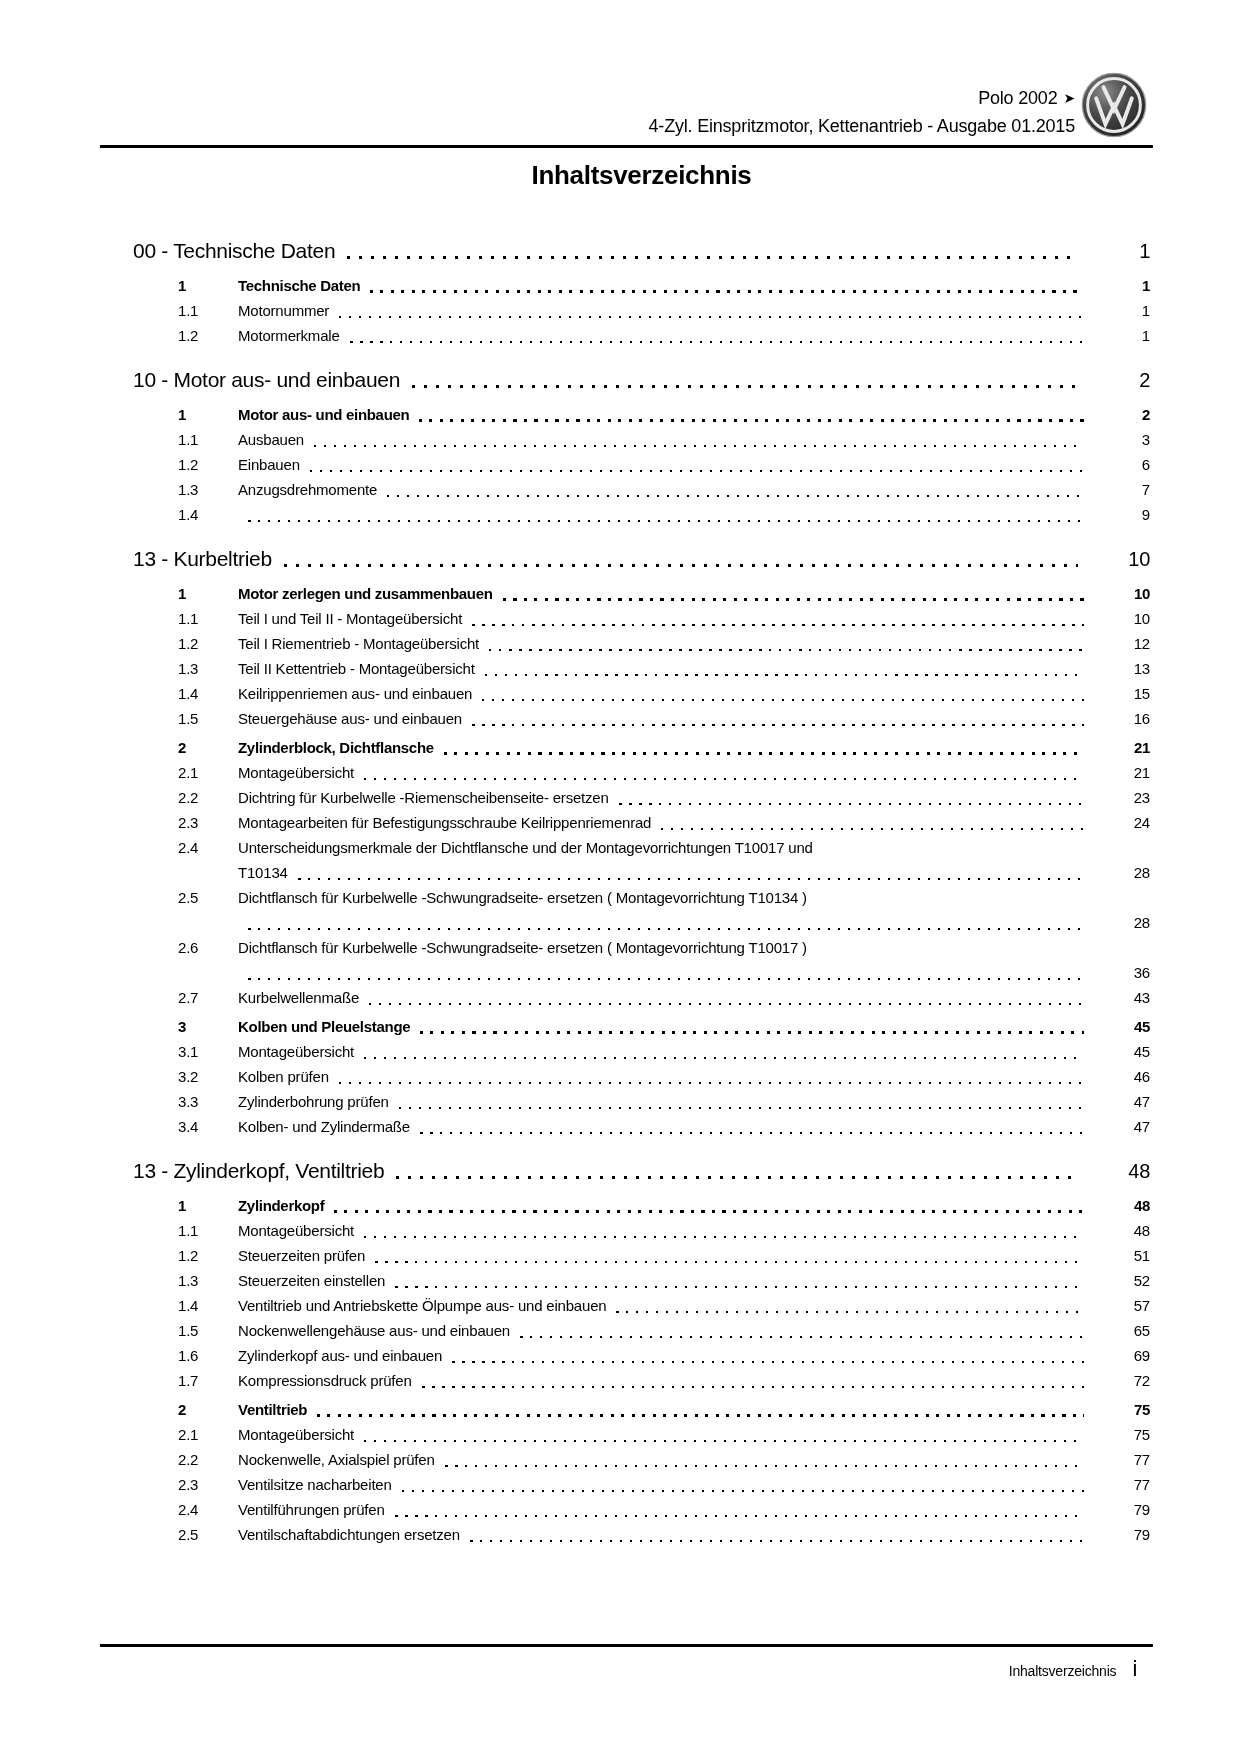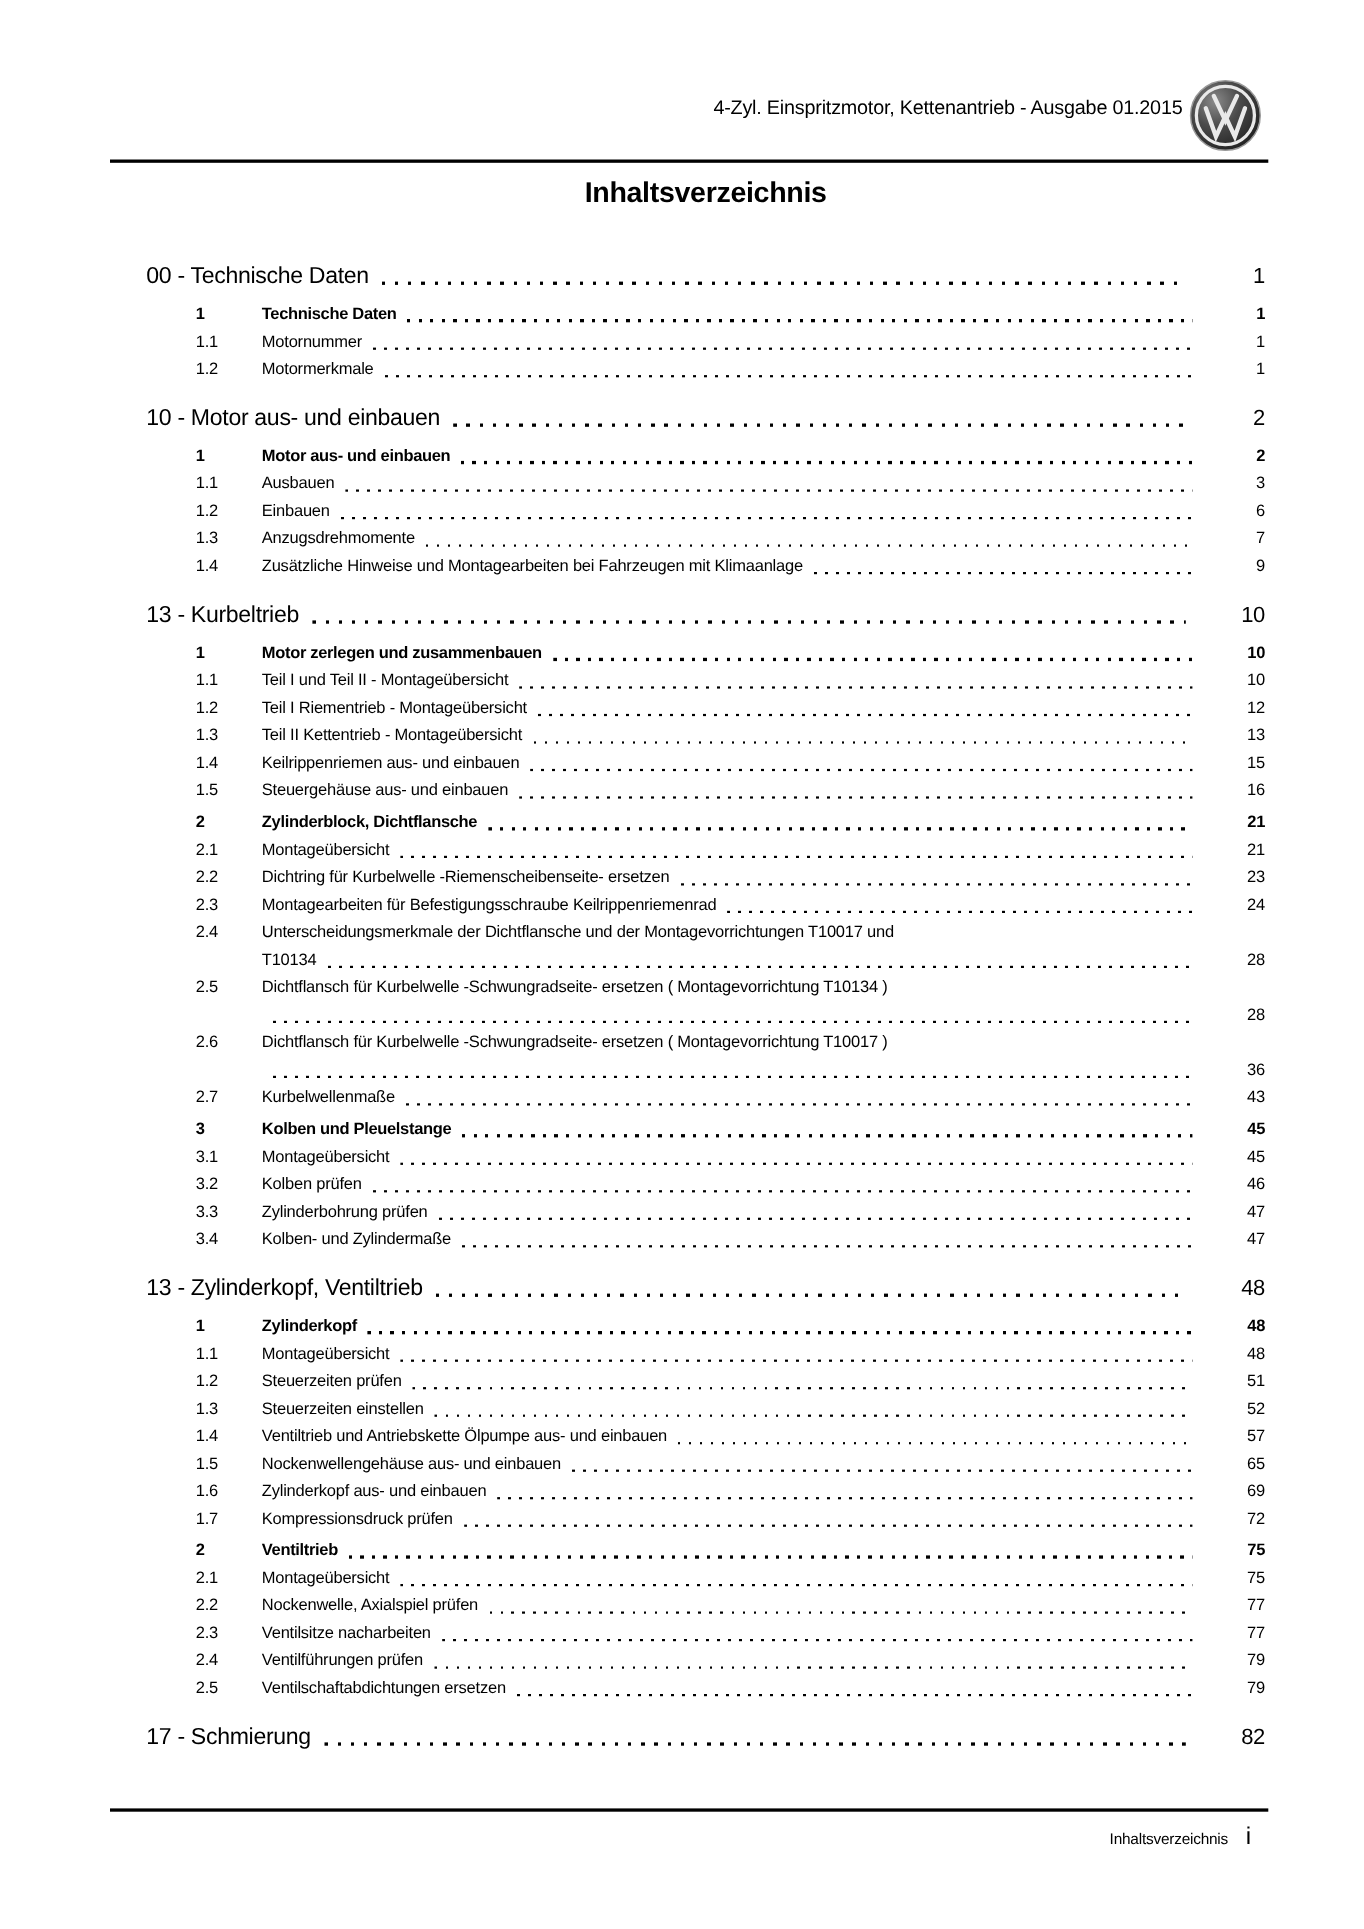--- a/index.html
+++ b/index.html
@@ -44,20 +44,21 @@
   
   .page-footer{position:absolute;top:1656px;right:103px;display:flex;
     align-items:baseline;gap:16px;}
   .footer-label{font-size:14px;letter-spacing:-0.2px;}
   .footer-page{font-size:22px;letter-spacing:-0.3px;}
 </style>
 </head>
 <body>
 
 <div class="page-header">
+  <div><span>Polo 2002</span><span class="model-arrow">➤</span></div>
   <div>4-Zyl. Einspritzmotor, Kettenantrieb - Ausgabe 01.2015</div>
 </div>
 
 <svg class="vw-logo" viewBox="0 0 100 100">
   <defs>
     <radialGradient id="vwg" cx="35%" cy="30%" r="80%">
       <stop offset="0%" stop-color="#8a8a8a"></stop>
       <stop offset="45%" stop-color="#4a4a4a"></stop>
       <stop offset="100%" stop-color="#1e1e1e"></stop>
     </radialGradient>
@@ -133,21 +134,20 @@
 
   <div class="row">
     <span class="num">1.3</span>
     <span class="etitle">Anzugsdrehmomente</span>
     <span class="dotlead"></span>
     <span class="page">7</span>
   </div>
 
   <div class="row">
     <span class="num">1.4</span>
-    <span class="etitle">Zusätzliche Hinweise und Montagearbeiten bei Fahrzeugen mit Klimaanlage</span>
     <span class="dotlead"></span>
     <span class="page">9</span>
   </div>
 </div>
   </div>
 
   <div class="sec">
     <div class="sec-header">
       <span class="sec-title">13 - Kurbeltrieb</span>
       <span class="dotlead"></span>
@@ -407,27 +407,19 @@
 
   <div class="row">
     <span class="num">2.5</span>
     <span class="etitle">Ventilschaftabdichtungen ersetzen</span>
     <span class="dotlead"></span>
     <span class="page">79</span>
   </div>
 </div>
   </div>
 
-  <div class="sec">
-    <div class="sec-header">
-      <span class="sec-title">17 - Schmierung</span>
-      <span class="dotlead"></span>
-      <span class="sec-page">82</span>
-    </div>
-    <div class="entries"></div>
-  </div>
 </div>
 
 <div class="rule rule-bottom"></div>
 <div class="page-footer">
   <span class="footer-label">Inhaltsverzeichnis</span>
   <span class="footer-page">i</span>
 </div>
 
 </body></html>

